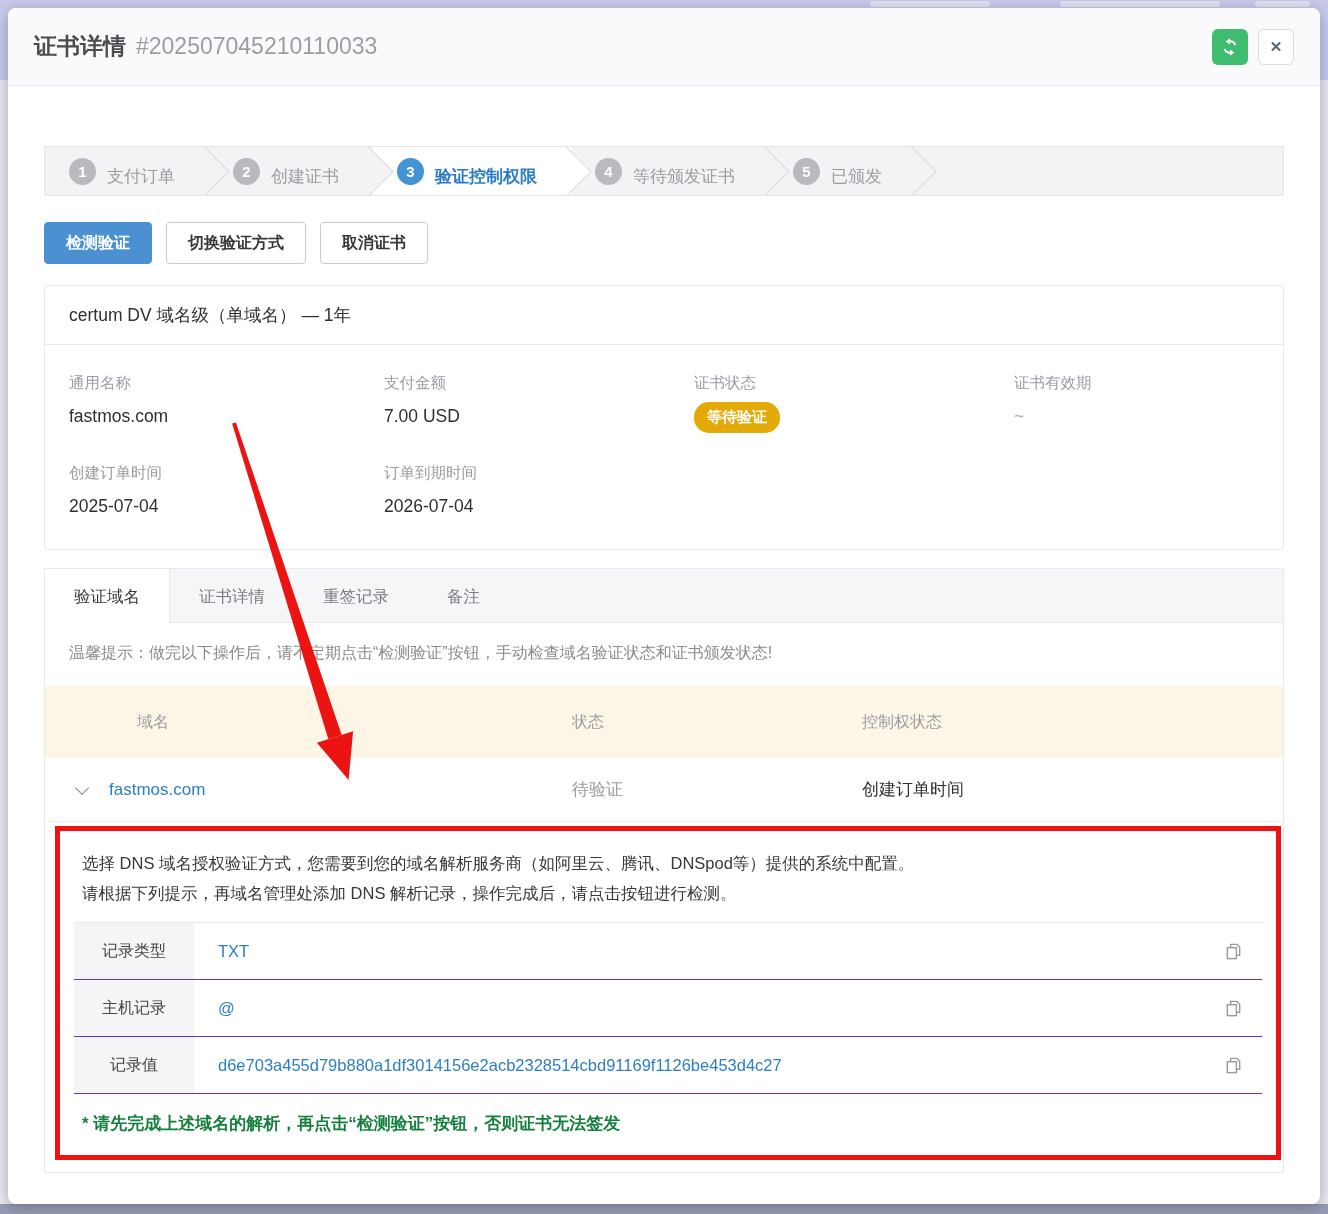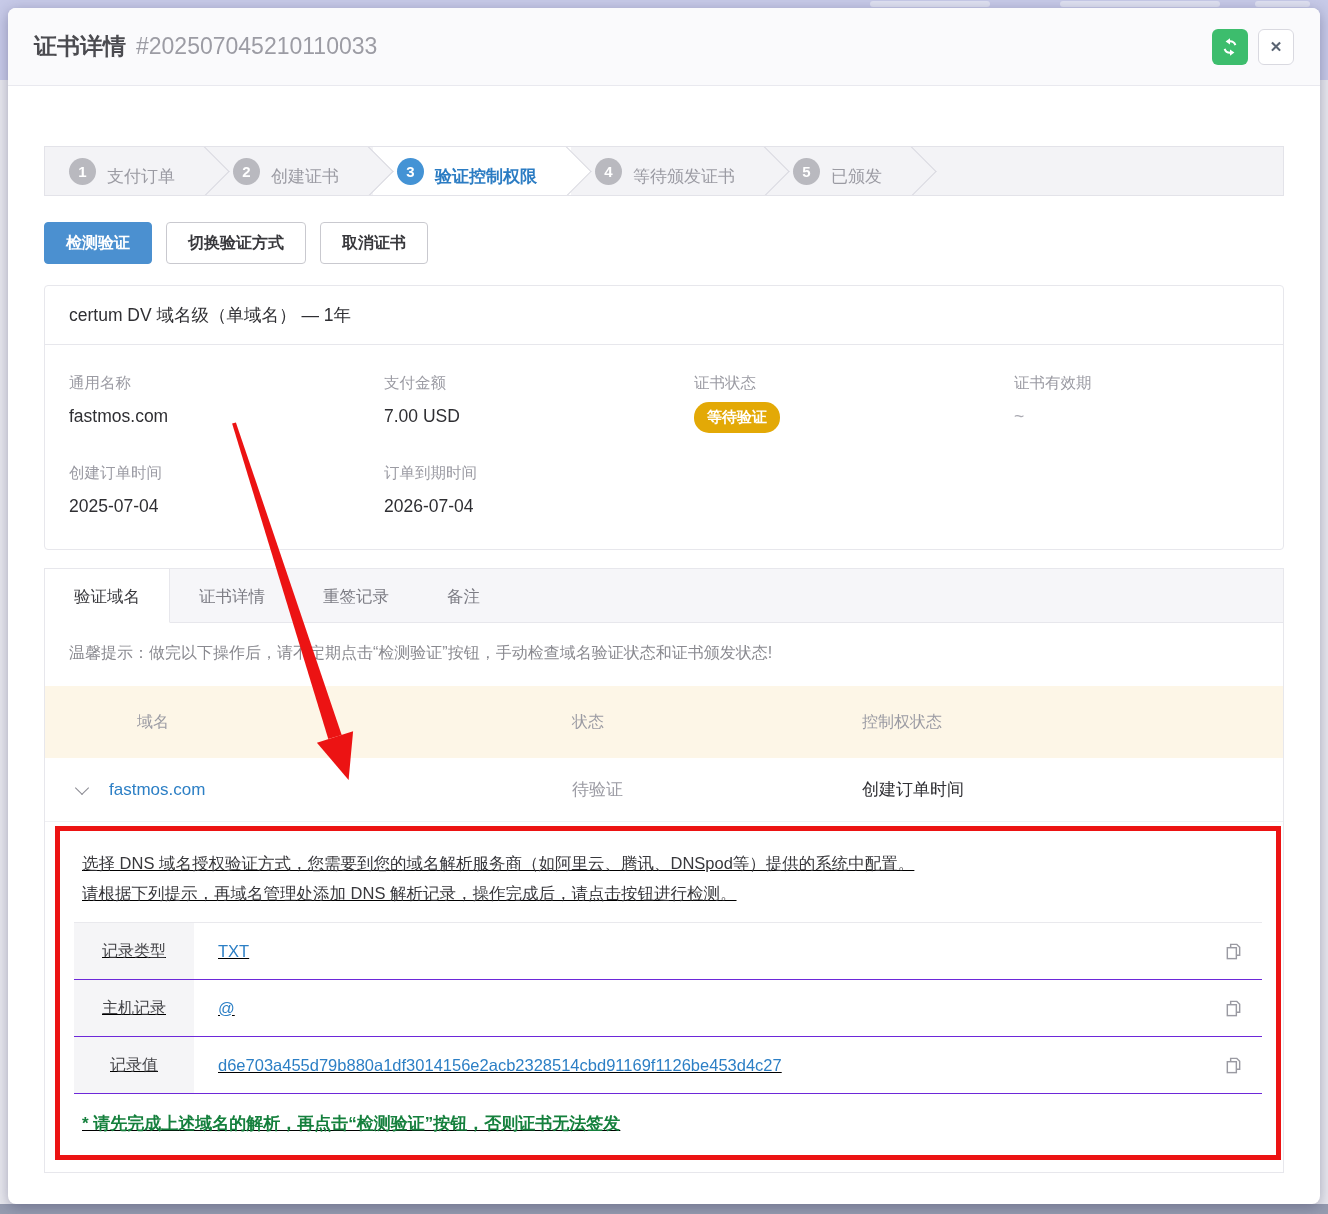--- a/index.html
+++ b/index.html
@@ -92,21 +92,21 @@
   .dom-row .c1 { display:flex; align-items:center; }
   .chevron {
     width:10px; height:10px; border-right:1.6px solid #8a8a92; border-bottom:1.6px solid #8a8a92;
     transform:rotate(45deg); margin:-4px 0 0 32px; cursor:pointer;
   }
   .domain-link { color:#2c7fc5; margin-left:22px; cursor:pointer; }
   .status-text { color:#9b9ba3; }
   .control-text { color:#2f2f33; font-weight:500; cursor:pointer; }
 
   
-  .dns-box { margin:4px 2px 12px 10px; border:5px solid #ec1313; padding:16px 14px 8px 14px;text-decoration:underline; }
+  .dns-box { margin:4px 2px 12px 10px; border:5px solid #ec1313; padding:16px 14px 8px 14px; }
   .dns-instructions { padding:2px 8px 14px 8px; font-size:16.5px; color:#38383c; line-height:1.8; }
   .rec-table { border-top:1px solid #e9e9ed; }
   .rec-row { display:grid; grid-template-columns:120px 1fr 58px; align-items:center; min-height:57px;
              border-bottom:1px solid #6d28d9; }
   .rec-label { background:#f5f5f7; align-self:stretch; display:flex; align-items:center; justify-content:center;
                font-size:16px; color:#46464a; }
   .rec-value { padding-left:24px; font-size:16.5px; color:#2c7fc5; word-break:break-all; }
   .copy-btn { background:none; border:none; cursor:pointer; display:flex; align-items:center; justify-content:center; }
   .dns-warning { margin:18px 8px 12px 8px; font-size:17px; font-weight:bold; color:#15803d; }
 

